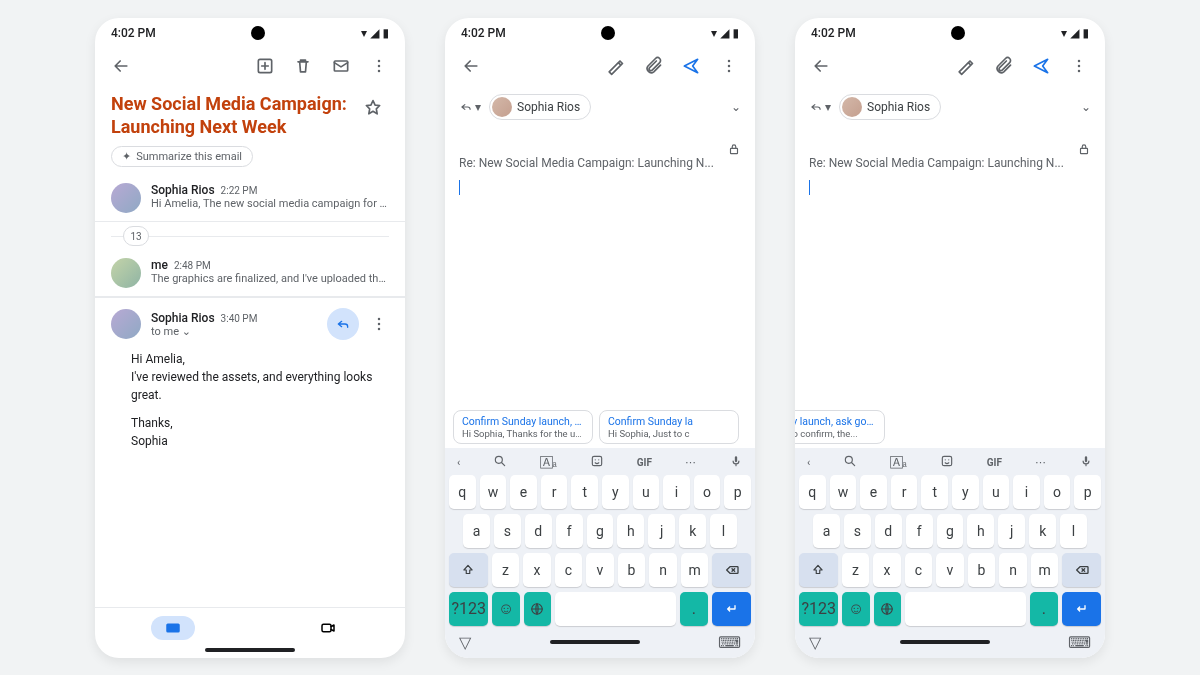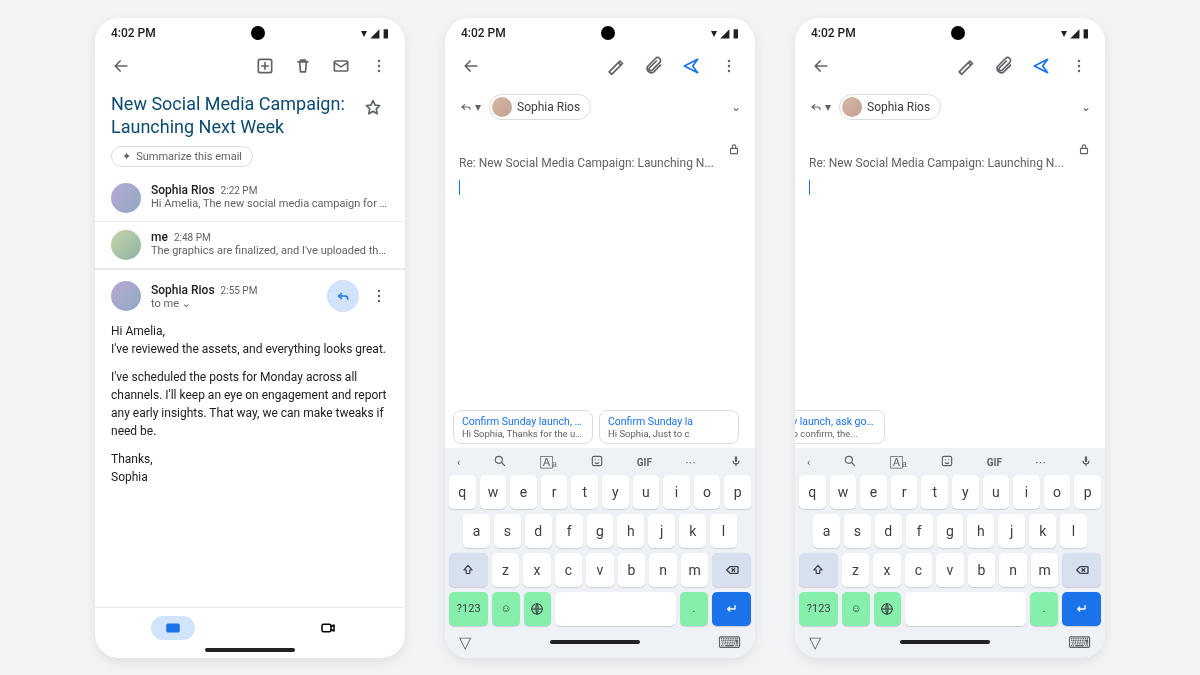--- a/index.html
+++ b/index.html
@@ -10,38 +10,38 @@
   .status .right { display: flex; align-items: center; gap: 3px; }
   .notch { width: 14px; height: 14px; background: #000; border-radius: 50%; }
   
   .toolbar { display: flex; align-items: center; padding: 6px 10px; gap: 6px; }
   .toolbar .spacer { flex: 1; }
   .icon-btn { width: 32px; height: 32px; display: flex; align-items: center; justify-content: center; border-radius: 50%; cursor: pointer; color: #5f6368; }
   .icon-btn svg { width: 20px; height: 20px; }
   
   .email-header { padding: 4px 16px 8px; }
   .email-title-row { display: flex; align-items: flex-start; gap: 8px; }
-  .email-title { font-size: 18px; font-weight: 400; color: #0c4a6e; line-height: 1.3; flex: 1; }
+  .email-title { font-size: 18px; font-weight: 700; color: #c2410c; line-height: 1.3; flex: 1; }
   .summarize-chip { display: inline-flex; align-items: center; gap: 5px; border: 1px solid #dadce0; border-radius: 14px; padding: 3px 10px; font-size: 11px; color: #5f6368; margin-top: 8px; cursor: pointer; }
   .thread { flex: 1; overflow: hidden; }
   .msg-collapsed { display: flex; align-items: flex-start; gap: 10px; padding: 8px 16px; border-bottom: 1px solid #e8eaed; }
   .avatar { width: 30px; height: 30px; border-radius: 50%; background: linear-gradient(135deg,#b8a9d4,#8fa9c4); flex-shrink: 0; }
   .msg-info { flex: 1; min-width: 0; }
   .msg-line1 { display: flex; align-items: baseline; gap: 6px; }
   .sender { font-size: 12px; font-weight: 500; color: #202124; }
   .ts { font-size: 10px; color: #5f6368; }
   .snippet { font-size: 11px; color: #5f6368; white-space: nowrap; overflow: hidden; text-overflow: ellipsis; }
   .count-bubble { width: 26px; height: 20px; border: 1px solid #dadce0; border-radius: 10px; display: flex; align-items: center; justify-content: center; font-size: 10px; color: #5f6368; margin: 4px 0 4px 28px; z-index: 2; background: #fff; position: relative; }
   .count-divider-row { position: relative; }
   .count-divider-row::before { content:''; position:absolute; left:16px; right:16px; top:50%; height:1px; background:#e8eaed; }
   .msg-expanded { padding: 10px 16px 0; }
   .msg-expanded .header-row { display: flex; align-items: center; gap: 10px; margin-bottom: 10px; }
   .reply-circle { width: 32px; height: 32px; border-radius: 50%; background: #d2e3fc; display: flex; align-items: center; justify-content: center; color: #1a73e8; cursor: pointer; }
   .body-text { font-size: 12px; color: #202124; line-height: 1.5; }
-  .body-text p { margin-bottom: 10px; }
+  .body-text p { margin-bottom: 10px; margin-left: 20px; }
   
   .bottom-nav { display: flex; justify-content: space-around; align-items: center; padding: 8px 0 4px; border-top: 1px solid #e8eaed; }
   .nav-pill { width: 44px; height: 24px; border-radius: 12px; display: flex; align-items: center; justify-content: center; }
   .nav-pill.active { background: #d2e3fc; color: #1a73e8; }
   .home-bar { width: 90px; height: 4px; background: #202124; border-radius: 2px; margin: 4px auto 6px; }
   
   .compose-recipients { display: flex; align-items: center; padding: 6px 14px; gap: 8px; font-size: 12px; color: #5f6368; }
   .reply-arrow-chip { display: flex; align-items: center; gap: 2px; }
   .recipient-chip { display: flex; align-items: center; gap: 5px; border: 1px solid #dadce0; border-radius: 14px; padding: 2px 10px 2px 2px; font-size: 12px; color: #3c4043; }
   .recipient-chip .mini-avatar { width: 20px; height: 20px; border-radius: 50%; background: linear-gradient(135deg,#d4b8a9,#c49f8f); }
@@ -60,21 +60,21 @@
   .tap-circle { position: absolute; width: 34px; height: 34px; border-radius: 50%; background: rgba(26,115,232,0.25); top: 0px; left: 8px; }
   
   .keyboard { background: #eef1f6; padding: 4px 4px 6px; }
   .kb-toolbar { display: flex; justify-content: space-between; align-items: center; padding: 2px 8px 4px; color: #5f6368; font-size: 11px; }
   .kb-toolbar > * { cursor: pointer; }
   .kb-row { display: flex; gap: 4px; justify-content: center; margin-bottom: 5px; }
   .key { background: #fff; border-radius: 5px; height: 34px; flex: 1; display: flex; align-items: center; justify-content: center; font-size: 14px; color: #3c4043; cursor: pointer; box-shadow: 0 1px 1px rgba(0,0,0,.15); }
   .kb-row.r2 { padding: 0 14px; }
   .key.wide { flex: 1.4; background: #d7e0ef; }
   .key.blue { background: #1a73e8; color: #fff; }
-  .key.fn { background: #86efac; font-size: 11px; }
+  .key.fn { background: #14b8a6; font-size: 16px; }
   .key.space { flex: 4; }
   .kb-bottom { display: flex; justify-content: space-between; align-items: center; padding: 2px 10px 0; color: #5f6368; }
   svg { stroke: currentColor; fill: none; stroke-width: 2; stroke-linecap: round; stroke-linejoin: round; }
   .fill { fill: currentColor; stroke: none; }
 </style>
 </head>
 <body>
 
 <div class="phone">
   <div class="status">
@@ -136,56 +136,58 @@
     <div class="msg-collapsed">
       <div class="avatar"></div>
       <div class="msg-info">
         <div class="msg-line1">
             <span class="sender">Sophia Rios</span>
             <span class="ts">2:22 PM</span>
           </div>
         <div class="snippet">Hi Amelia, The new social media campaign for ou...</div>
       </div>
     </div>
+    <div class="count-divider-row">
+      <div class="count-bubble">13</div>
+    </div>
     <div class="msg-collapsed">
       <div class="avatar" style="background:linear-gradient(135deg,#c4d4a9,#8fb4a4)"></div>
       <div class="msg-info">
         <div class="msg-line1">
             <span class="sender">me</span>
             <span class="ts">2:48 PM</span>
           </div>
         <div class="snippet">The graphics are finalized, and I've uploaded the...</div>
       </div>
     </div>
     <div class="msg-expanded" style="border-top:1px solid #e8eaed">
       <div class="header-row">
         <div class="avatar"></div>
         <div style="flex:1">
           <div class="msg-line1">
               <span class="sender">Sophia Rios</span>
-              <span class="ts">2:55 PM</span>
+              <span class="ts">3:40 PM</span>
             </div>
           <div class="snippet"><span>to me</span> <span>⌄</span></div>
         </div>
         <div class="reply-circle">
             <svg viewBox="0 0 24 24" width="16" height="16">
               <path d="M10 8l-5 4 5 4M5 12h10a4 4 0 014 4v1"></path>
             </svg>
           </div>
         <div class="icon-btn" style="width:20px">
             <svg viewBox="0 0 24 24" class="fill">
               <circle cx="12" cy="6" r="1.5"></circle>
               <circle cx="12" cy="12" r="1.5"></circle>
               <circle cx="12" cy="18" r="1.5"></circle>
             </svg>
           </div>
       </div>
       <div class="body-text">
         <p><span>Hi Amelia,</span><br><span>I've reviewed the assets, and everything looks great.</span></p>
-        <p>I've scheduled the posts for Monday across all channels. I'll keep an eye on engagement and report any early insights. That way, we can make tweaks if need be.</p>
         <p><span>Thanks,</span><br><span>Sophia</span></p>
       </div>
     </div>
   </div>
   <div class="bottom-nav">
     <div class="nav-pill active">
         <svg width="18" height="18" viewBox="0 0 24 24" class="fill">
           <rect x="3" y="6" width="18" height="12" rx="2"></rect>
         </svg>
       </div>

